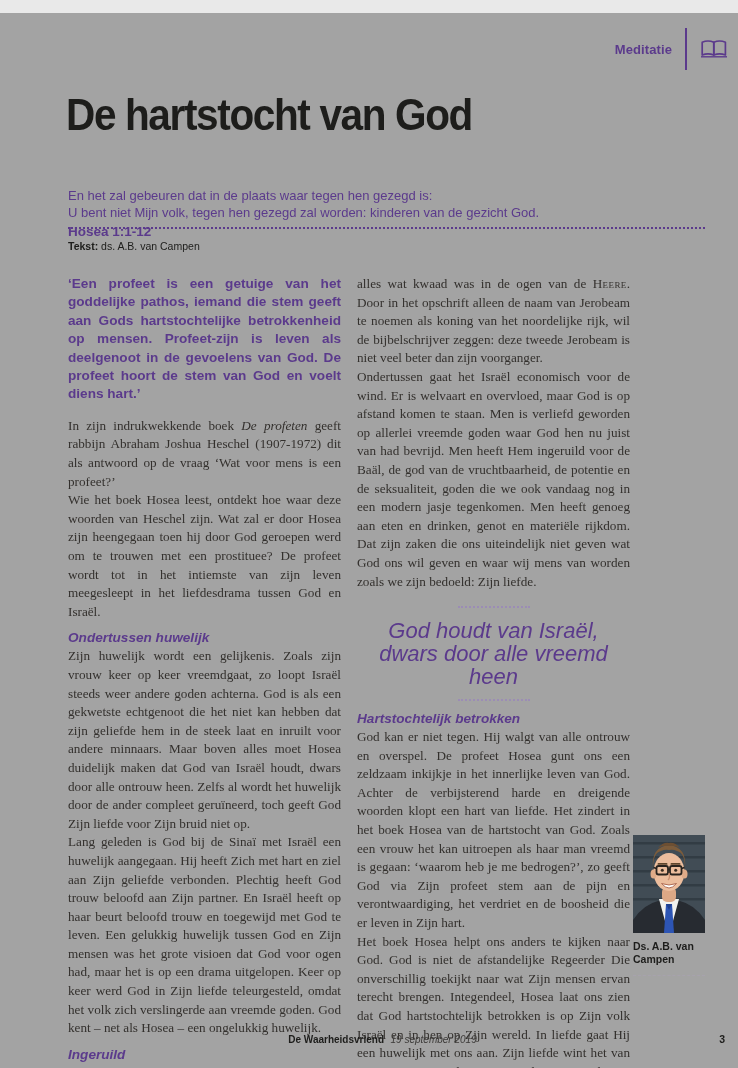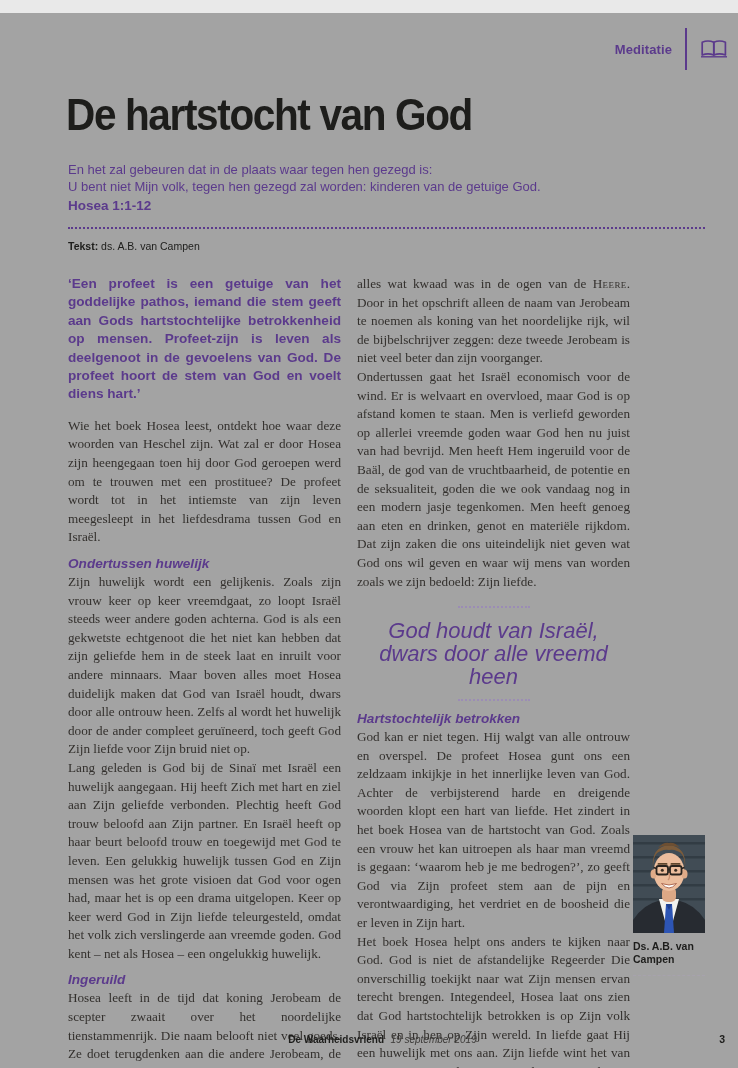--- a/index.html
+++ b/index.html
@@ -25,21 +25,21 @@
   
   .title {
     position:absolute; left:66px; top:76px;
     font-family:"Liberation Sans", sans-serif; font-weight:700;
     font-size:45px; letter-spacing:-1.5px; color:#1d1d1b;
     transform:scaleX(.9); transform-origin:left top; white-space:nowrap;
   }
 
   
   .scripture {
-    position:absolute; left:68px; top:148px; width:600px;
+    position:absolute; left:68px; top:174px; width:600px;
     font-family:"Liberation Sans", sans-serif; font-size:13px;
     line-height:17px; color:#5b3a8c;
   }
   .scripture-ref { font-weight:700; font-size:13.5px; margin-top:2px; }
 
   .rule-dotted {
     position:absolute; left:68px; width:637px; top:214px;
     border-top:2px dotted #5b3a8c;
   }
 
@@ -125,35 +125,36 @@
           <path d="M1,17.8 L27,17.8" stroke-width="1.4"></path>
         </g>
       </svg>
     </span>
   </div>
 
   <h1 class="title">De hartstocht van God</h1>
 
   <div class="scripture">
     <div>En het zal gebeuren dat in de plaats waar tegen hen gezegd is:</div>
-    <div>U bent niet Mijn volk, tegen hen gezegd zal worden: kinderen van de getuige God.</div>
+    <div>U bent niet Mijn volk, tegen hen gezegd zal worden: kinderen van de gezicht God.</div>
     <div class="scripture-ref">Hosea 1:1-12</div>
   </div>
 
   <div class="rule-dotted"></div>
 
   <div class="byline">
     <b>Tekst:</b>
     <span>ds. A.B. van Campen</span>
   </div>
 
   <div class="columns">
 
     <div class="col">
       <p class="intro">‘Een profeet is een getuige van het goddelijke pathos, iemand die stem geeft aan Gods hartstochtelijke betrokkenheid op mensen. Profeet-zijn is leven als deelgenoot in de gevoelens van God. De profeet hoort de stem van God en voelt diens hart.’</p>
+      <p class="body-p"><span>In zijn indrukwekkende boek </span><span class="it">De profeten</span><span> geeft rabbijn Abraham Joshua Heschel (1907-1972) dit als antwoord op de vraag ‘Wat voor mens is een profeet?’</span></p>
       <p class="body-p">Wie het boek Hosea leest, ontdekt hoe waar deze woorden van Heschel zijn. Wat zal er door Hosea zijn heengegaan toen hij door God geroepen werd om te trouwen met een prostituee? De profeet wordt tot in het intiemste van zijn leven meegesleept in het liefdesdrama tussen God en Israël.</p>
       <h2 class="subhead">Ondertussen huwelijk</h2>
       <p class="body-p">Zijn huwelijk wordt een gelijkenis. Zoals zijn vrouw keer op keer vreemdgaat, zo loopt Israël steeds weer andere goden achterna. God is als een gekwetste echtgenoot die het niet kan hebben dat zijn geliefde hem in de steek laat en inruilt voor andere minnaars. Maar boven alles moet Hosea duidelijk maken dat God van Israël houdt, dwars door alle ontrouw heen. Zelfs al wordt het huwelijk door de ander compleet geruïneerd, toch geeft God Zijn liefde voor Zijn bruid niet op.</p>
       <p class="body-p">Lang geleden is God bij de Sinaï met Israël een huwelijk aangegaan. Hij heeft Zich met hart en ziel aan Zijn geliefde verbonden. Plechtig heeft God trouw beloofd aan Zijn partner. En Israël heeft op haar beurt beloofd trouw en toegewijd met God te leven. Een gelukkig huwelijk tussen God en Zijn mensen was het grote visioen dat God voor ogen had, maar het is op een drama uitgelopen. Keer op keer werd God in Zijn liefde teleurgesteld, omdat het volk zich verslingerde aan vreemde goden. God kent – net als Hosea – een ongelukkig huwelijk.</p>
       <h2 class="subhead">Ingeruild</h2>
       <p class="body-p">Hosea leeft in de tijd dat koning Jerobeam de scepter zwaait over het noordelijke tienstammenrijk. Die naam belooft niet veel goeds. Ze doet terugdenken aan die andere Jerobeam, de eerste koning van het noordelijke rijk. Deze Jerobeam I deed ongeveer</p>
     </div>
 
     <div class="col">
       <p class="body-p"><span>alles wat kwaad was in de ogen van de </span><span class="sc">Heere</span><span>. Door in het opschrift alleen de naam van Jerobeam te noemen als koning van het noordelijke rijk, wil de bijbelschrijver zeggen: deze tweede Jerobeam is niet veel beter dan zijn voorganger.</span></p>

